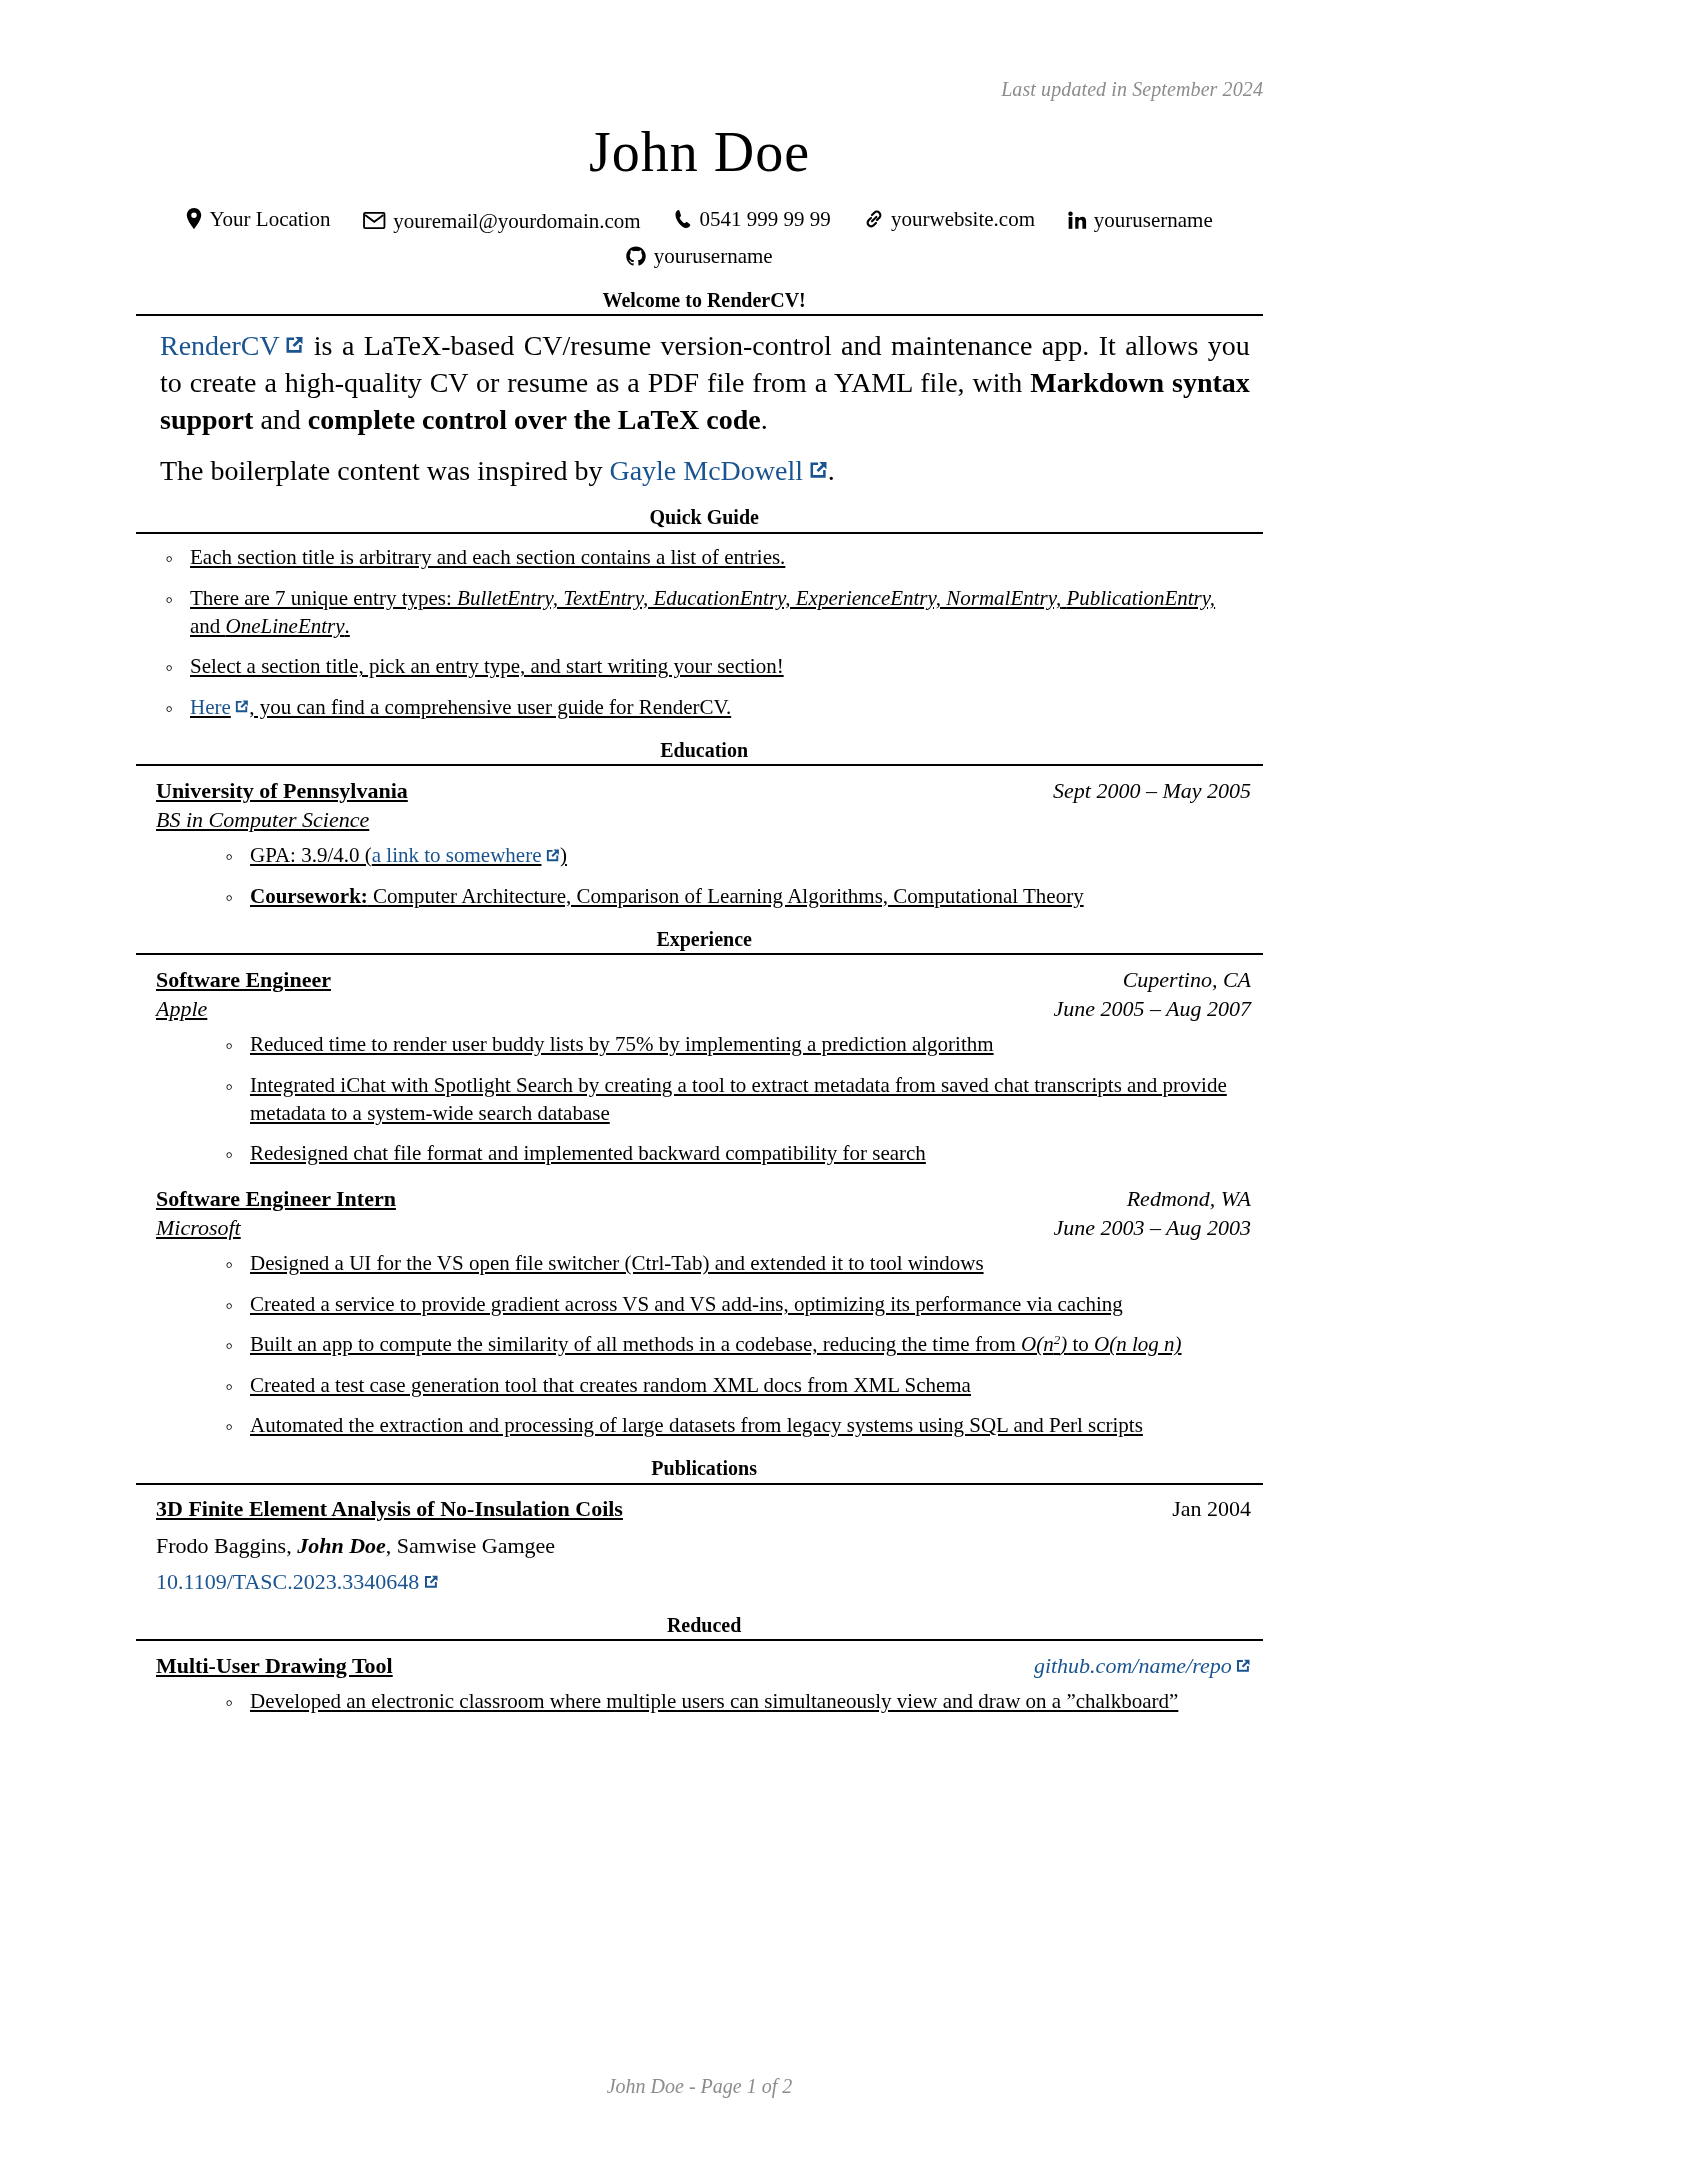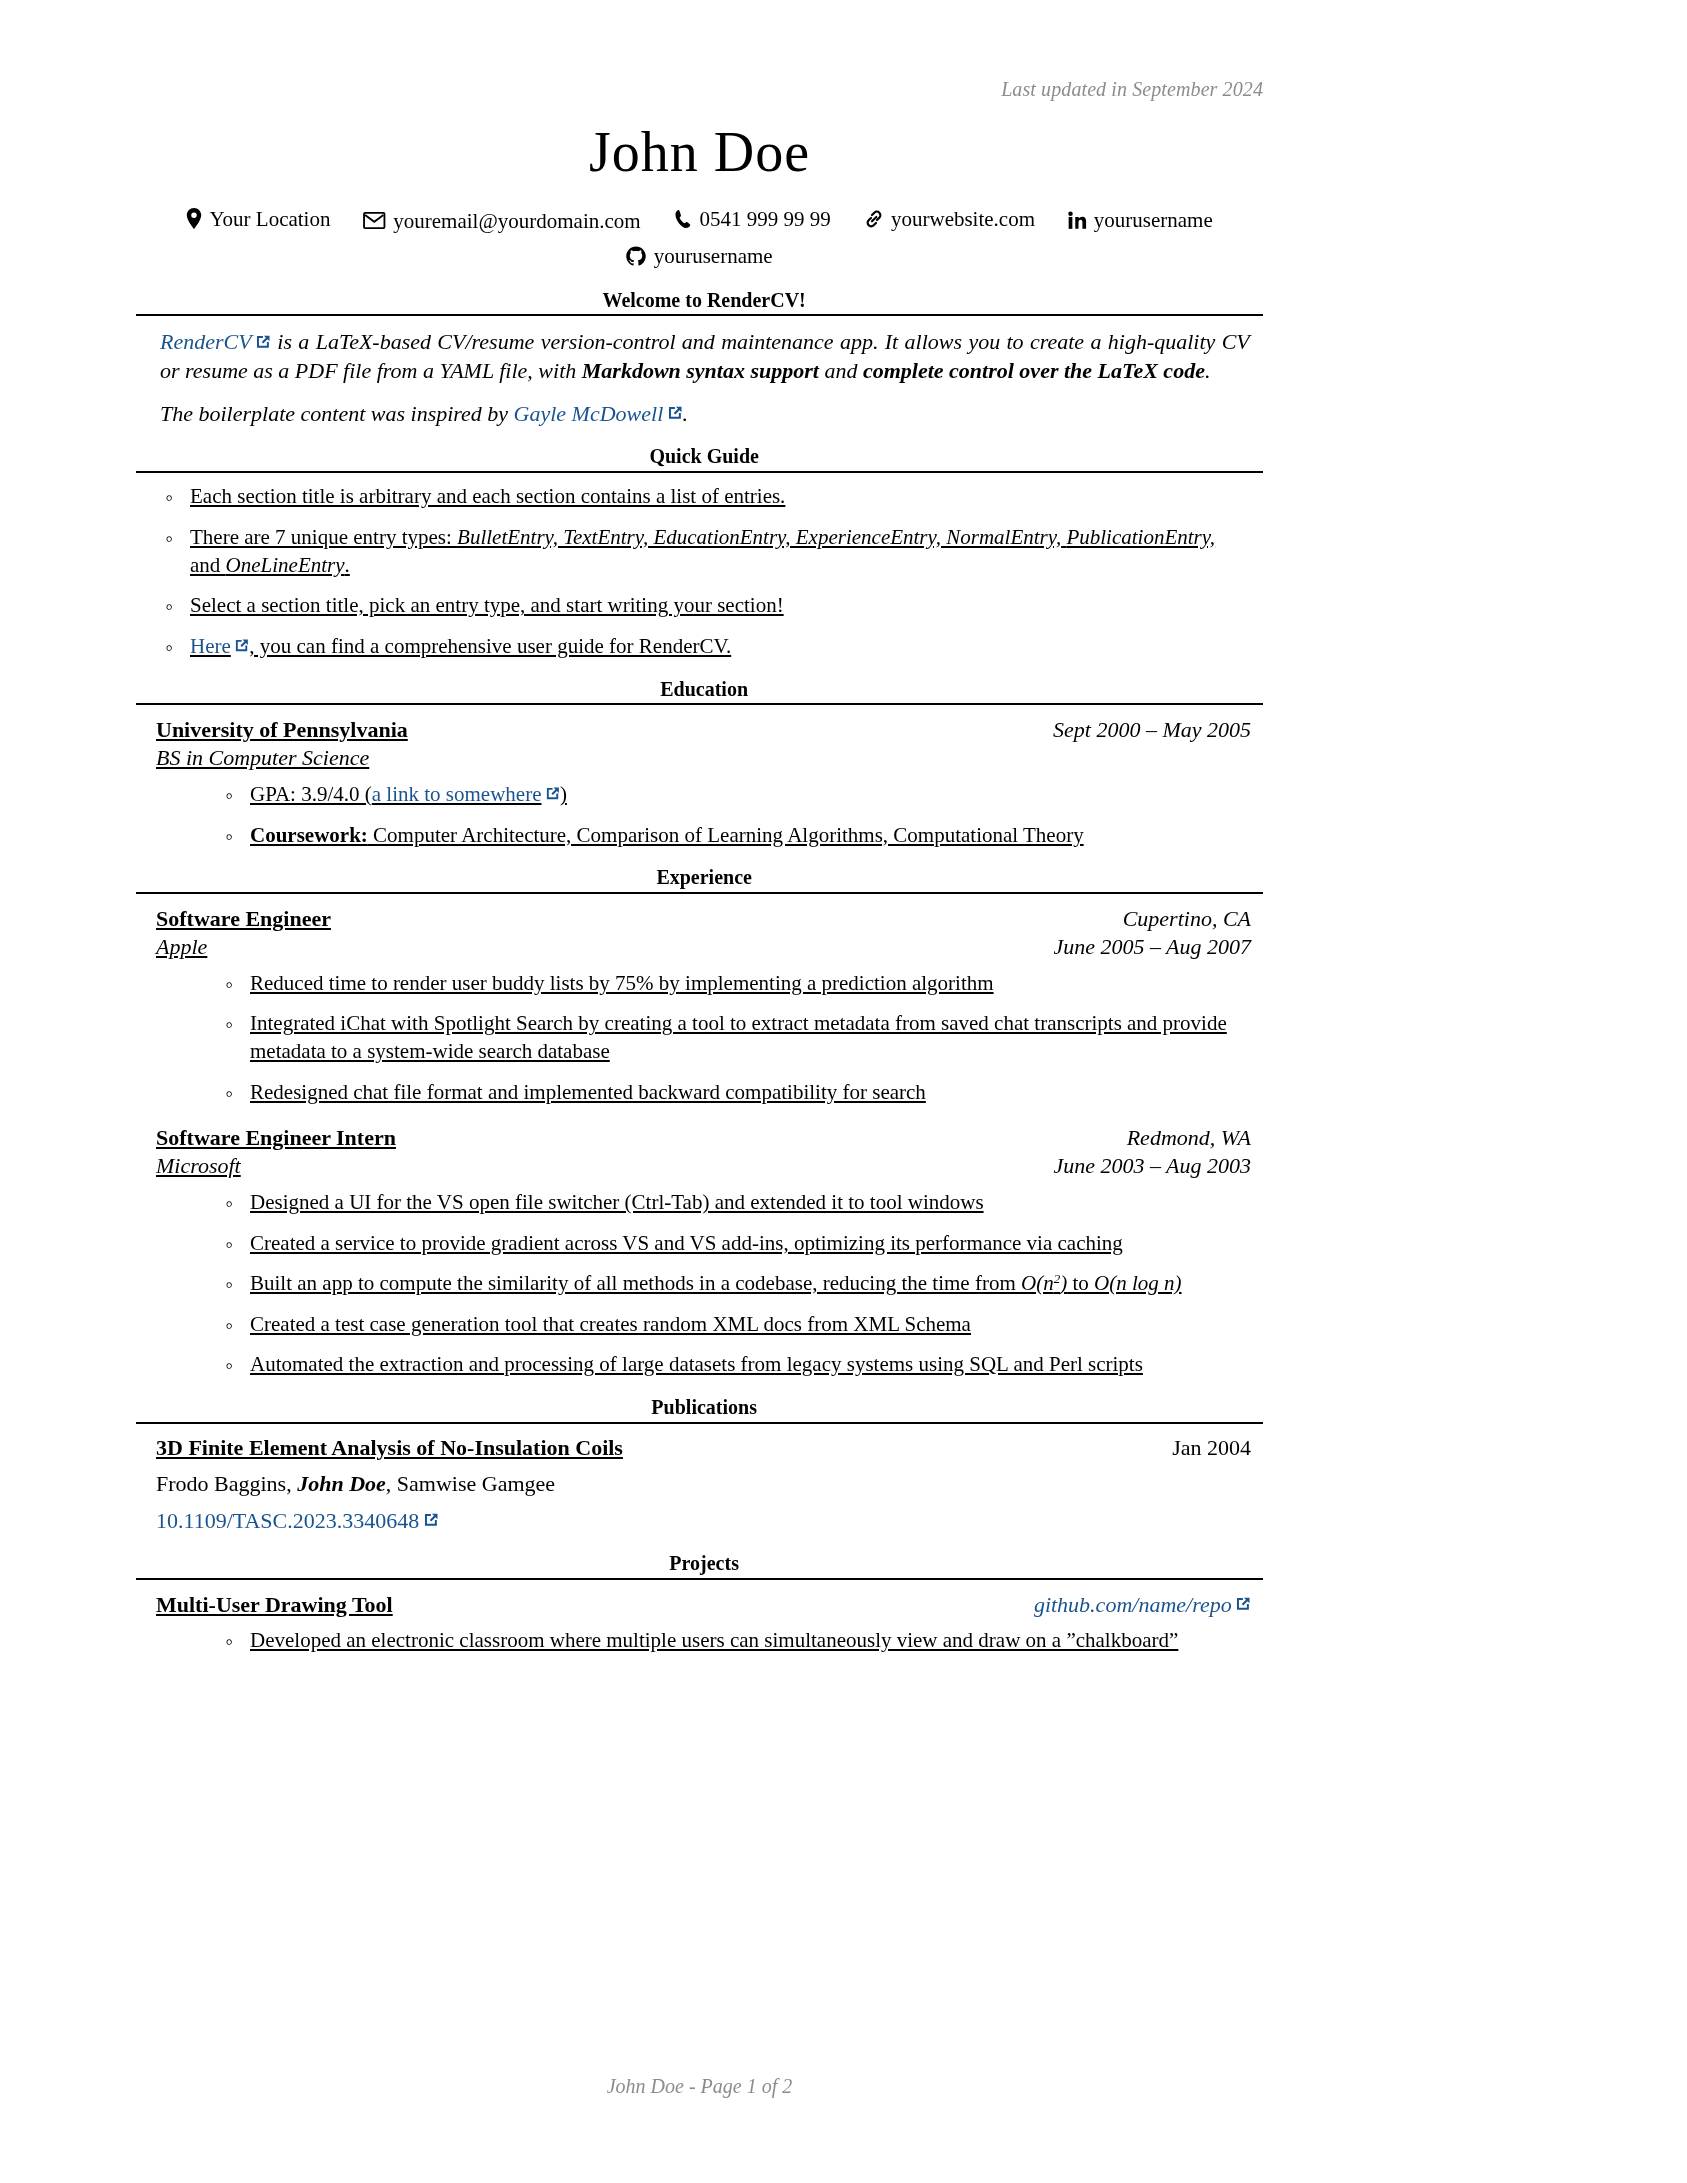--- a/index.html
+++ b/index.html
@@ -80,26 +80,25 @@
   }
   .section-rule {
     border: 0;
     border-top: 2px solid #000;
     margin: 3.3px 0 10.6px 0;
   }
 
   
   p.para {
     margin: 0 0 13.2px 0;
-    font-size: 22px;
+    font-size: 28px;
     line-height: 1.33;
     text-align: justify;
     text-justify: inter-word;
     padding: 0 13.2px 0 24px;
-    font-style: italic;
   }
   p.para:last-child { margin-bottom: 0; }
 
   a.link {
     color: #1a5490;
     text-decoration: none;
   }
   .ext {
     display: inline-block;
     width: .72em;
@@ -353,21 +352,21 @@
       </div>
       <div class="pub-authors"><span>Frodo Baggins, </span><b><i>John Doe</i></b><span>, Samwise Gamgee</span></div>
       <div class="pub-doi"><a class="link" href="#"><span>10.1109/TASC.2023.3340648</span><span class="ext"><svg viewBox="0 0 24 24">
                 <path fill="#1a5490" d="M3 3h9v3H6v12h12v-6h3v9H3V3z"></path>
                 <path fill="#1a5490" d="M13.5 2.5H22v8.5l-3.1-3.1-6.4 6.4-2.3-2.3 6.4-6.4z"></path>
               </svg></span></a></div>
     </div>
   </div>
 
   <div class="section">
-    <h2 class="section-title">Projects</h2>
+    <h2 class="section-title">Reduced</h2>
     <hr class="section-rule">
 
     <div class="entry">
       <div class="entry-line">
         <span class="left entry-title">Multi-User Drawing Tool</span>
         <span class="right"><a class="link" href="#" style="font-style:italic"><span>github.com/name/repo</span><span class="ext"><svg viewBox="0 0 24 24">
                   <path fill="#1a5490" d="M3 3h9v3H6v12h12v-6h3v9H3V3z"></path>
                   <path fill="#1a5490" d="M13.5 2.5H22v8.5l-3.1-3.1-6.4 6.4-2.3-2.3 6.4-6.4z"></path>
                 </svg></span></a></span>
       </div>

